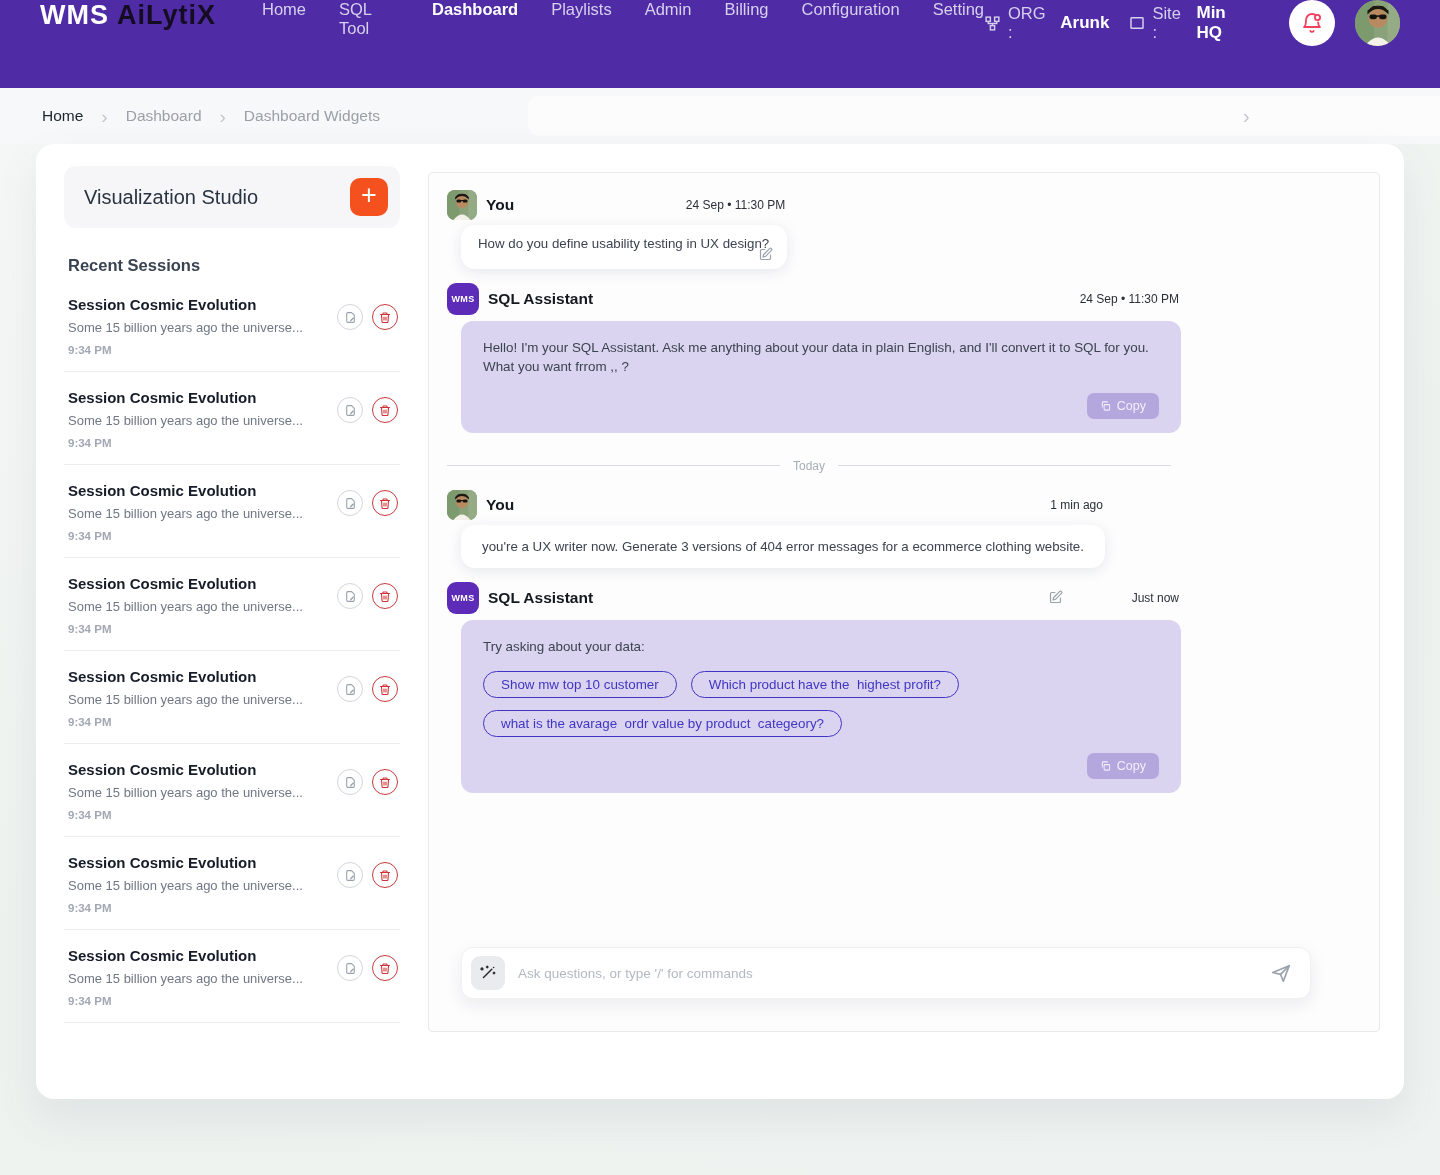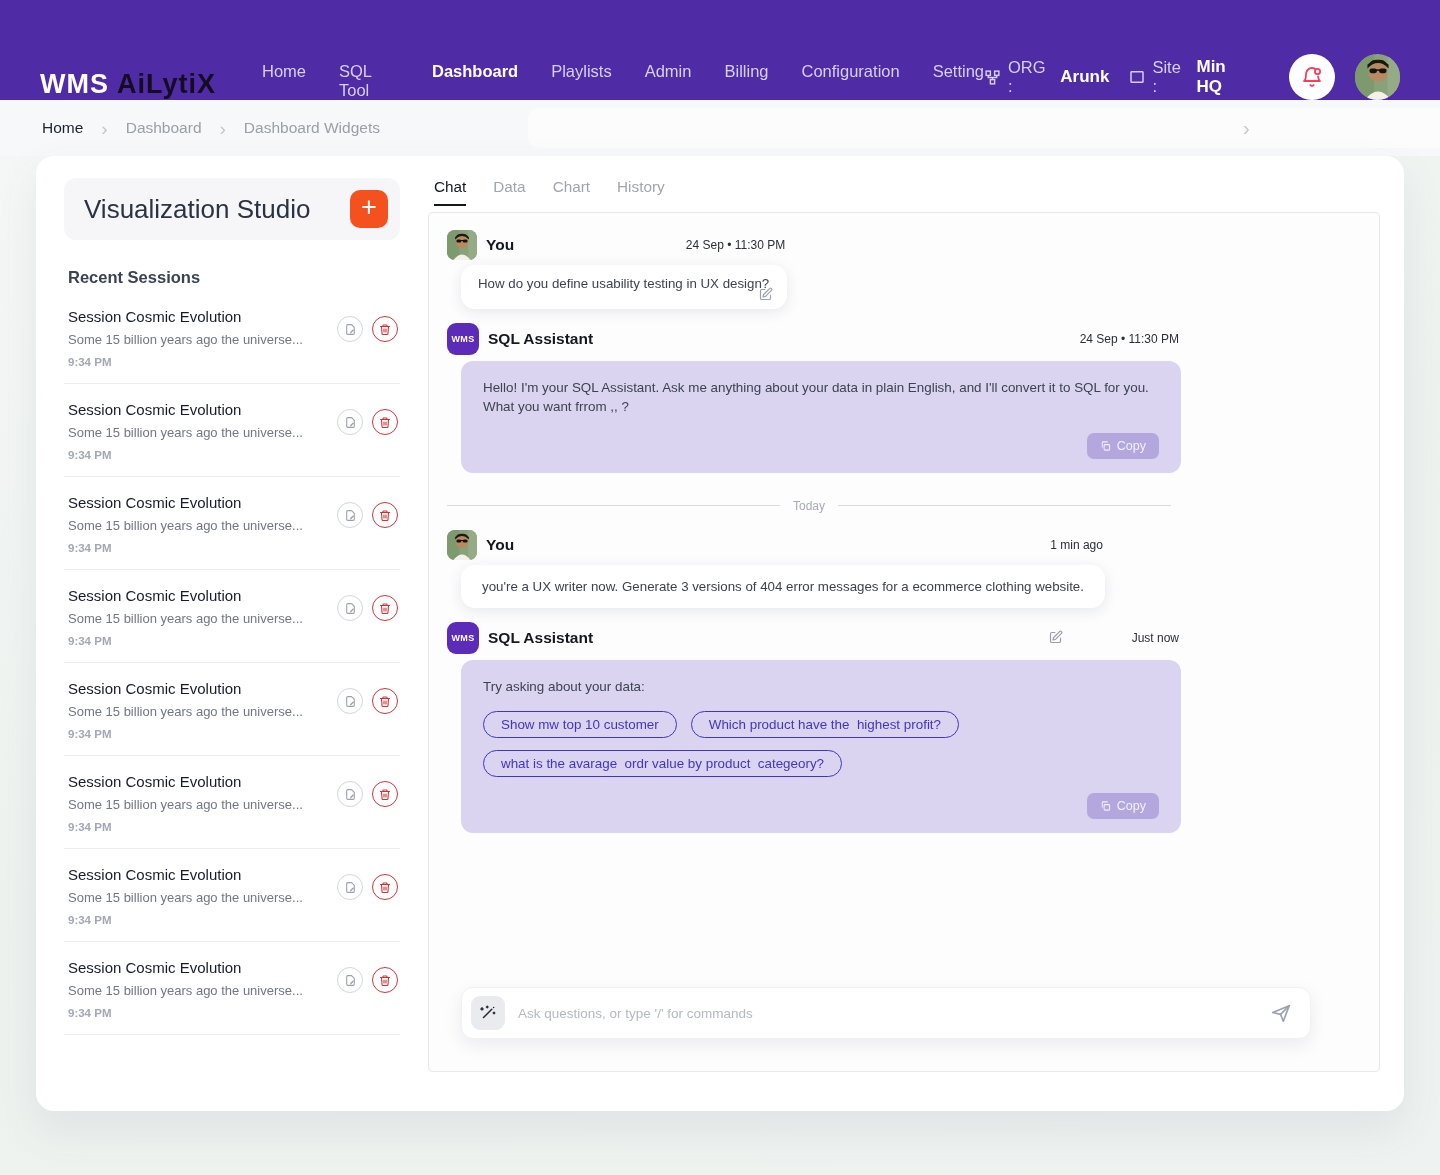--- a/index.html
+++ b/index.html
@@ -1,20 +1,20 @@
 <!DOCTYPE html>
 <html style="--c-navbar: #4F2BA5; --c-orange: #F4511E; --c-bubble: #DAD4F0; --c-copy: #B3A7DD; --c-pill: #4136C4; --c-asst-avatar: #5C2BB8;"><head>
 <meta charset="utf-8">
 <style>
   * { margin:0; padding:0; box-sizing:border-box; }
   html,body { width:1440px; height:1175px; font-family:"Liberation Sans", sans-serif; }
   body { background:linear-gradient(160deg,#f6f8f7 0%,#edf2ef 55%,#eef2f0 100%); overflow:hidden; }
 
   
-  .navbar { height:100px; background:var(--c-navbar,#4F2BA5); display:flex; align-items:flex-end; padding:0 40px; }
+  .navbar { height:88px; background:var(--c-navbar,#4F2BA5); display:flex; align-items:flex-start; padding:0 40px; }
   .logo { font-size:27px; font-weight:700; letter-spacing:1px; cursor:pointer; white-space:nowrap; }
   .logo-wms { color:#ffffff; }
   .logo-ailytix { color:#140d22; margin-left:8px; }
   .nav-items { display:flex; gap:33px; margin-left:46px; }
   .nav-item { color:#d7d0ef; font-size:16.5px; cursor:pointer; text-decoration:none; }
   .nav-item.active { color:#ffffff; font-weight:700; }
   .nav-right { margin-left:auto; display:flex; align-items:center; gap:20px; }
   .ctx-group { display:flex; align-items:center; gap:7px; color:#d7d0ef; font-size:16.5px; cursor:pointer; }
   .ctx-group b { color:#ffffff; font-size:17px; }
   .bell-btn { width:46px; height:46px; border-radius:50%; background:#ffffff; display:flex; align-items:center; justify-content:center; cursor:pointer; margin-left:14px; }
@@ -27,25 +27,25 @@
   .bc-item.first { color:#1c2430; font-weight:500; }
   .bc-sep { color:#c3c7cc; font-size:19px; margin:0 18px; line-height:1; position:relative; }
   .bc-next { position:absolute; left:1243px; top:50%; transform:translateY(-50%); color:#c3c7cc; font-size:20px; cursor:pointer; }
 
   
   .card { margin:0 36px; height:955px; background:#ffffff; border-radius:18px; box-shadow:0 18px 40px rgba(100,110,125,.10); display:flex; padding:22px 24px 0 28px; overflow:hidden; position:relative; }
 
   
   .sidebar { width:336px; flex:none; margin-right:28px; }
   .viz-header { background:#f6f6f8; border-radius:12px; padding:12px 12px 12px 20px; display:flex; align-items:center; justify-content:space-between; }
-  .viz-title { font-size:26px; color:#2a3342; font-weight:500; }
+  .viz-title { font-size:20px; color:#2a3342; font-weight:500; }
   .add-btn { width:38px; height:38px; border-radius:10px; background:var(--c-orange,#F4511E); color:#ffffff; font-size:27px; font-weight:300; border:none; display:flex; align-items:center; justify-content:center; cursor:pointer; line-height:1; padding-bottom:3px; }
   .section-title { margin:28px 0 4px 4px; font-size:16.5px; color:#3a4352; }
   .session-item { display:flex; justify-content:space-between; padding:17px 2px 15px 4px; border-bottom:1px solid #ecedef; cursor:pointer; }
-  .session-title { font-size:15px; font-weight:400; color:#161d29; }
+  .session-title { font-size:15px; font-weight:700; color:#161d29; }
   .session-desc { font-size:13px; color:#707785; margin-top:7px; }
   .session-time { font-size:11.5px; color:#a2a8b3; margin-top:9px;font-weight:bold; }
   .session-actions { display:flex; gap:9px; margin-top:8px; flex:none; }
   .icon-circle { width:26px; height:26px; border-radius:50%; border:1.3px solid #d2d6db; background:transparent; display:flex; align-items:center; justify-content:center; cursor:pointer; }
   .icon-circle.danger { border-color:#c5393c; }
 
   
   .chat-col { flex:1; position:relative; }
   .tabs { display:flex; gap:27px; padding-left:6px; }
   .tab { font-size:15.3px; color:#a0a6af; cursor:pointer; padding-bottom:8px; border-bottom:2px solid transparent; }
@@ -373,26 +373,20 @@
                   <path d="M10 11v6M14 11v6"></path>
                 </svg>
               </span>
             </button>
           </div>
         </div>
         </div>
     </aside>
 
     <section class="chat-col">
-      <div class="tabs">
-          <span class="tab active">Chat</span>
-          <span class="tab">Data</span>
-          <span class="tab">Chart</span>
-          <span class="tab">History</span>
-        </div>
 
       <div class="chat-panel">
 
         <div class="msg user">
           <div class="msg-head">
             <span class="avatar-sm">
               <svg width="30" height="30" viewBox="0 0 48 48">
                   <use href="#person-photo"></use>
                 </svg>
             </span>

